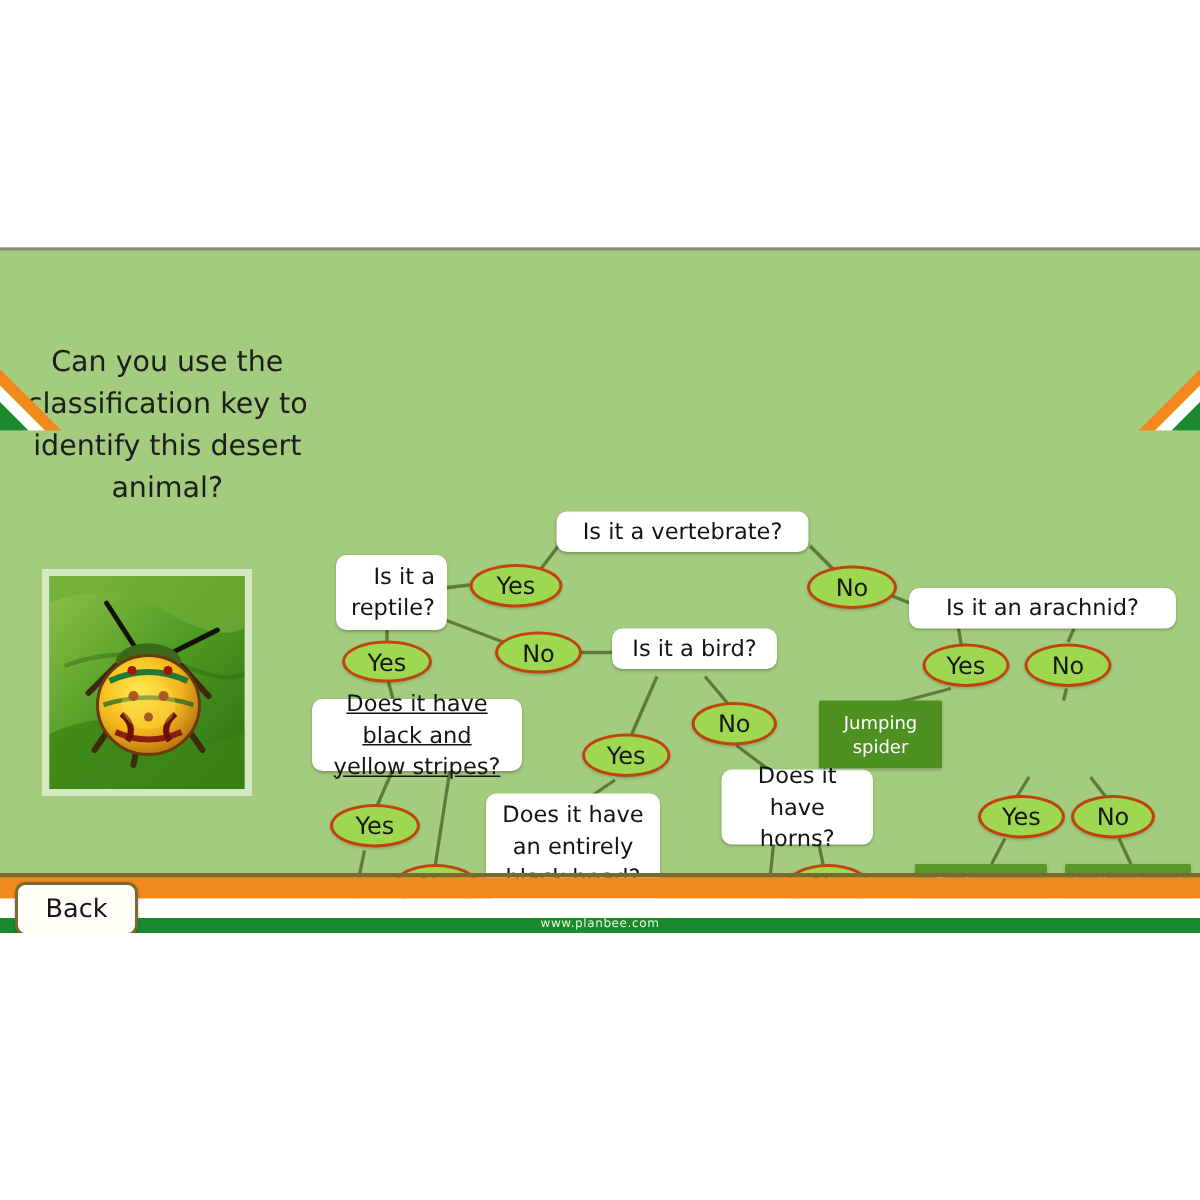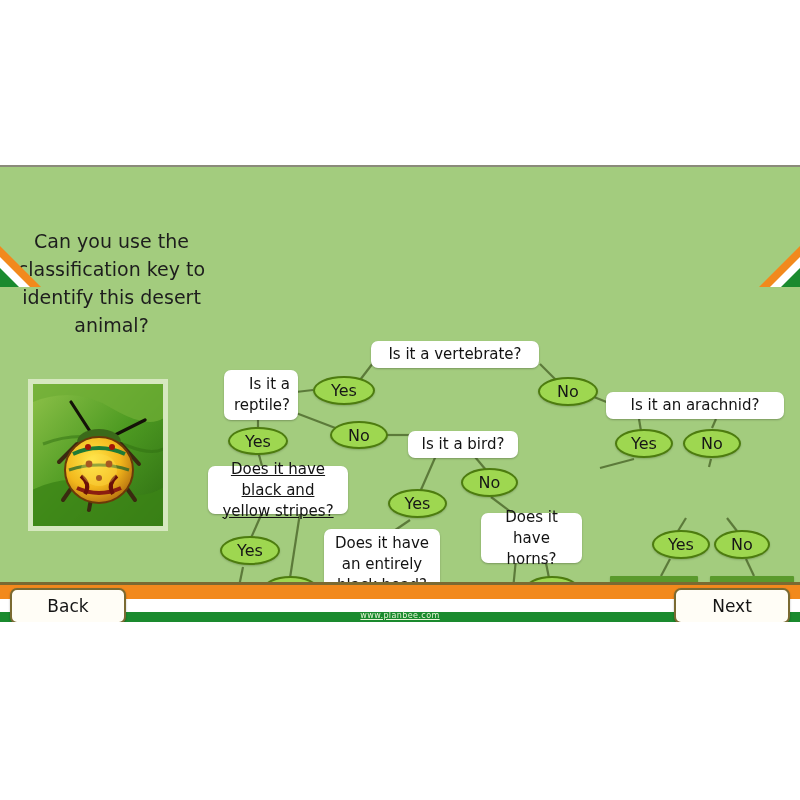--- a/index.html
+++ b/index.html
@@ -53,21 +53,21 @@
   .node{position:absolute;z-index:3;box-sizing:border-box;}
 
   .q{
     background:#ffffff;border-radius:7px;
     color:#131313;font-size:15px;line-height:21px;
     text-align:center;display:flex;align-items:center;justify-content:center;
     padding:4px 8px;
     box-shadow:0 1px 2px rgba(0,0,0,.25);
   }
   .yn{
-    background:#9ed750;border:2px solid #4d7c0f;border-radius:50%;
+    background:#9ed750;border:2px solid #c2410c;border-radius:50%;
     color:#161616;font-size:16px;
     display:flex;align-items:center;justify-content:center;
     box-shadow:0 1px 2px rgba(0,0,0,.18);
   }
   .leaf{
     background:#5a9a2c;color:#ffffff;font-size:12px;line-height:16px;
     text-align:center;display:flex;align-items:center;justify-content:center;
     padding:3px 5px;border-radius:1px;
     box-shadow:0 1px 2px rgba(0,0,0,.2);
   }
@@ -78,27 +78,27 @@
     position:absolute;left:0;bottom:0;width:800px;height:40px;z-index:8;
     box-sizing:border-box;
     border-top:3px solid #7a6a32;
   }
   #navbar .stripe{position:absolute;left:0;width:800px;}
   #navbar .s1{top:0;height:14px;background:#f2891c;}
   #navbar .s2{top:14px;height:13px;background:#ffffff;}
   #navbar .s3{top:27px;height:13px;background:#1a8a2e;}
   #siteurl{
     position:absolute;left:0;top:26px;width:800px;text-align:center;
-    font-size:8px;color:#eaf5d8;letter-spacing:.4px;z-index:3;text-decoration:underline;
+    font-size:8px;color:#eaf5d8;letter-spacing:.4px;z-index:3;
   }
   .navbtn{
     position:absolute;top:3px;height:32px;min-width:62px;
     background:#fffdf6;border:2px solid #7a6a32;border-radius:7px;
     display:flex;align-items:center;justify-content:center;
-    font-size:17px;color:#151515;z-index:4;padding:0 25px;
+    font-size:17px;color:#151515;z-index:4;padding:0 8px;
     box-shadow:0 1px 2px rgba(0,0,0,.3);
   }
   #backbtn{left:10px;}
   #nextbtn{right:10px;}
 </style>
 </head>
 <body>
 
 <div id="slide">
 
@@ -216,21 +216,21 @@
         <path d="M746 392 L754 409"></path>
       </g>
     </svg>
 
     <div class="node q" style="left:371px;top:174px;width:168px;height:27px;">Is it a vertebrate?</div>
 
     <div class="node q" style="left:224px;top:203px;width:74px;height:50px;text-align:right;">Is it a reptile?</div>
 
     <div class="node q" style="left:208px;top:299px;width:140px;height:48px;text-decoration:underline;">Does it have black and yellow stripes?</div>
 
-    <div class="node q" style="left:408px;top:264px;width:110px;height:27px;">Is it a bird?</div>
+    <div class="node q" style="left:408px;top:252px;width:110px;height:27px;">Is it a bird?</div>
 
     <div class="node q" style="left:324px;top:362px;width:116px;height:71px;">Does it have an entirely black head?</div>
 
     <div class="node q" style="left:481px;top:346px;width:101px;height:50px;">Does it have horns?</div>
 
     <div class="node q" style="left:606px;top:225px;width:178px;height:27px;">Is it an arachnid?</div>
 
 
     <div class="node yn" style="left:313px;top:209px;width:62px;height:29px;">Yes</div>
     <div class="node yn" style="left:538px;top:210px;width:60px;height:29px;">No</div>
@@ -249,29 +249,29 @@
 
     <div class="node yn" style="left:480px;top:451px;width:58px;height:29px;">Yes</div>
     <div class="node yn" style="left:524px;top:409px;width:56px;height:29px;">No</div>
 
     <div class="node yn" style="left:615px;top:262px;width:58px;height:29px;">Yes</div>
     <div class="node yn" style="left:683px;top:262px;width:58px;height:29px;">No</div>
 
     <div class="node yn" style="left:652px;top:363px;width:58px;height:29px;">Yes</div>
     <div class="node yn" style="left:714px;top:363px;width:56px;height:29px;">No</div>
 
+    <div class="node leaf dark" style="left:546px;top:300px;width:82px;height:45px;">Jumping spider</div>
 
     <div class="node leaf" style="left:610px;top:409px;width:88px;height:42px;">Red arrow dragonfly</div>
 
     <div class="node leaf" style="left:710px;top:409px;width:84px;height:42px;">Indian jewel bug</div>
 
   </div>
 
   <div id="navbar">
     <div class="stripe s1"></div>
     <div class="stripe s2"></div>
     <div class="stripe s3"></div>
     <div id="siteurl">www.planbee.com</div>
     <div class="navbtn" id="backbtn">Back</div>
-    <div class="navbtn" id="nextbtn">Next</div>
   </div>
 
 </div>
 
 </body></html>

